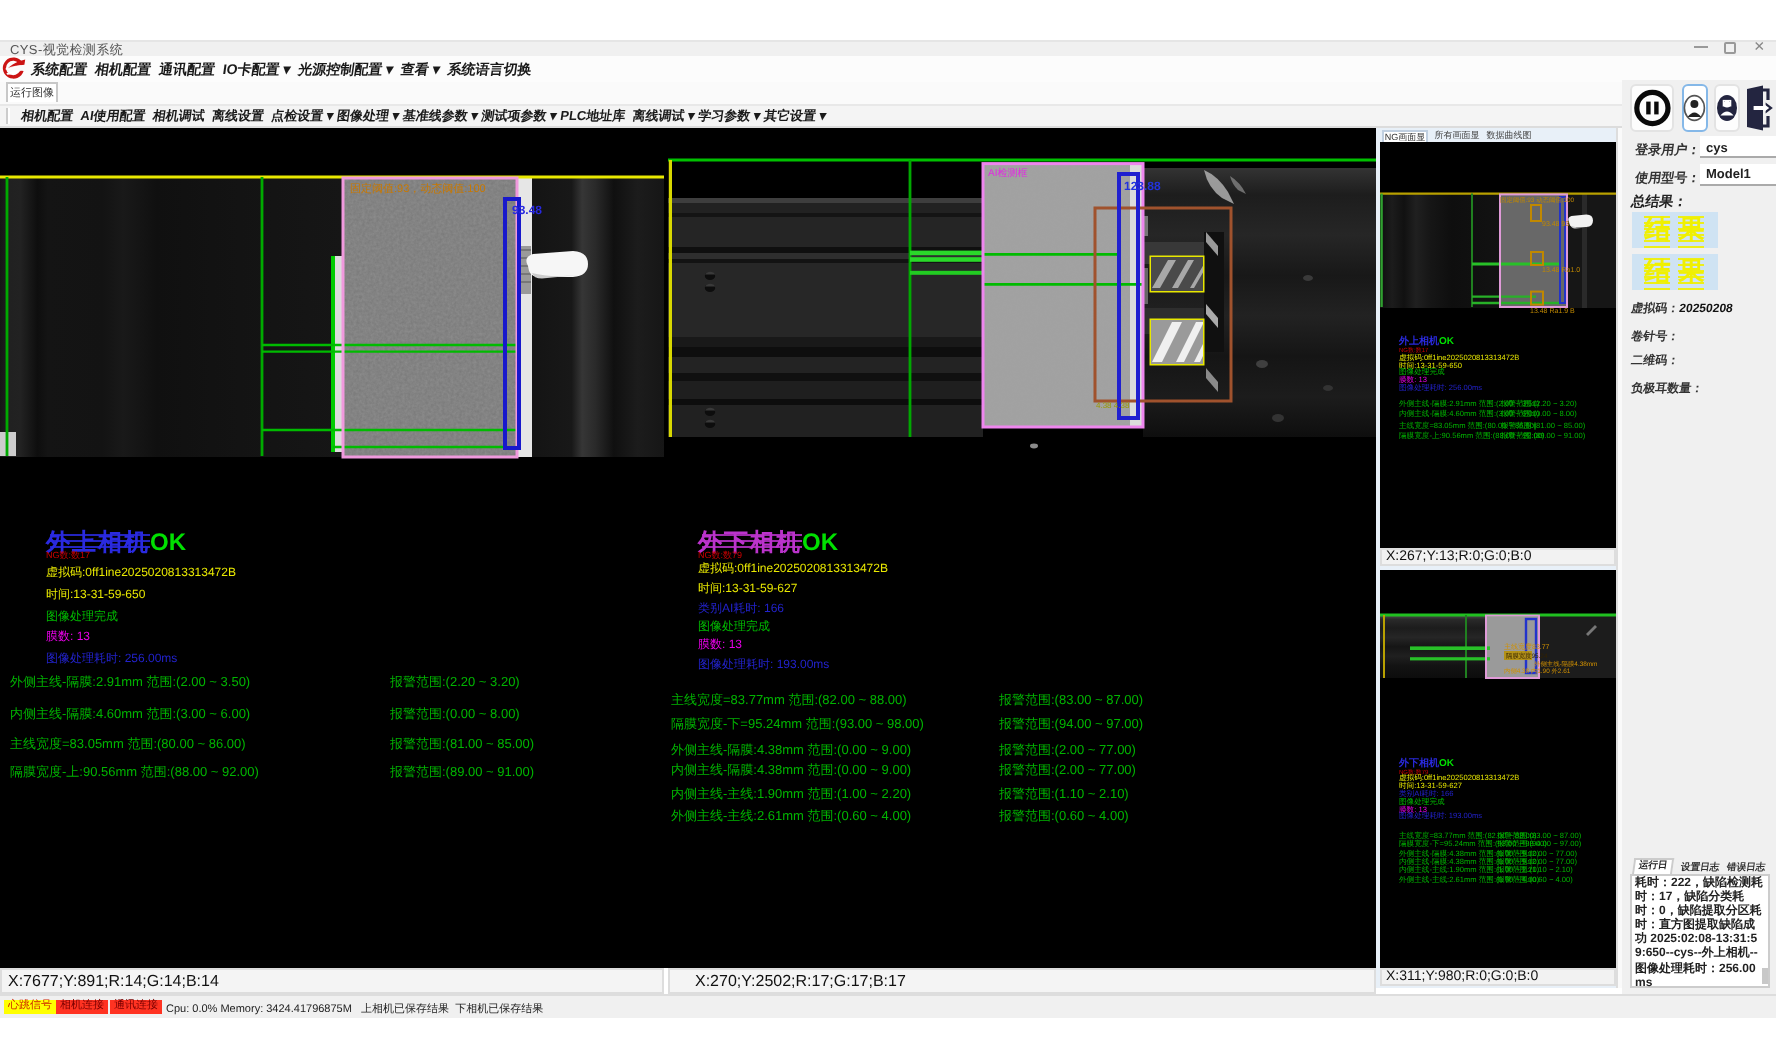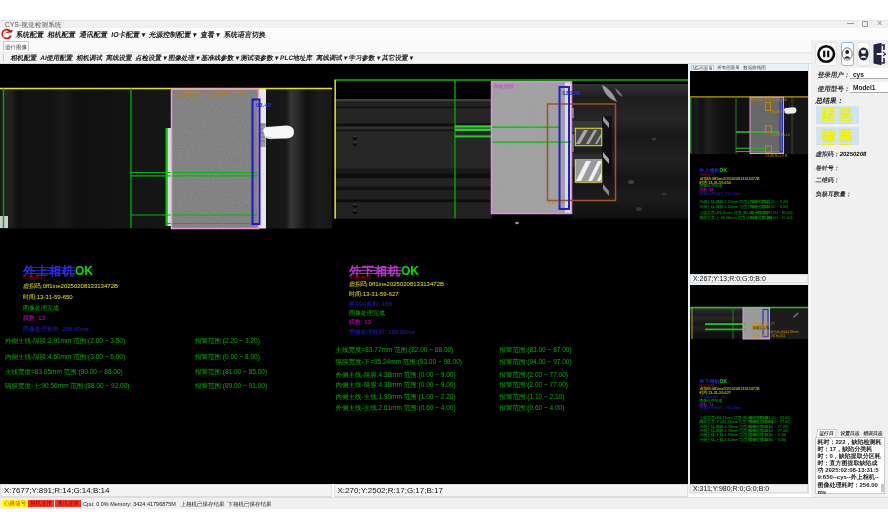--- a/index.html
+++ b/index.html
@@ -388,19 +388,19 @@
 
 <div class="abs it" style="left:5.5px;top:389px;width:20px;height:8px;background:#fff;border:1px solid #ccc;border-bottom:none;font-size:4.8px;color:#222;text-align:center;line-height:8px">运行日志</div>
 <div class="abs it" style="left:29px;top:390px;font-size:4.8px;color:#333">设置日志</div>
 <div class="abs it" style="left:52.5px;top:390px;font-size:4.8px;color:#333">错误日志</div>
 <div class="abs" style="left:4.5px;top:397px;width:70px;height:57px;background:#fff;border:1px solid #ccc"></div>
 <div class="abs" style="left:7px;top:399px;width:64px;font-size:6px;font-weight:bold;color:#222;line-height:7.1px;letter-spacing:0;word-break:break-all">耗时：222，缺陷检测耗时：17，缺陷分类耗时：0，缺陷提取分区耗时：直方图提取缺陷成功 2025:02:08-13:31:59:650--cys--外上相机--图像处理耗时：256.00ms</div>
 <div class="abs" style="left:70.5px;top:444px;width:2.5px;height:8px;background:#c8c8c8"></div>
 </div>
 
 <div class="abs" style="left:0;top:484px;width:331.5px;height:13px;background:#f4f4f4;border:1px solid #ddd;font-size:8px;color:#111;line-height:11px;padding-left:3px">X:7677;Y:891;R:14;G:14;B:14</div>
-<div class="abs" style="left:333.5px;top:484px;width:354px;height:13px;background:#f4f4f4;border:1px solid #ddd;font-size:8px;color:#111;line-height:11px;padding-left:3px">X:270;Y:2502;R:17;G:17;B:17</div>
+<div class="abs" style="left:333.5px;top:484px;width:354px;height:13px;background:#f4f4f4;border:1px solid #ddd;font-size:8px;color:#111;line-height:11px;padding-left:13px">X:270;Y:2502;R:17;G:17;B:17</div>
 
 <div class="abs" style="left:0;top:497px;width:888px;height:12px;background:#f0f0f0;border-top:1px solid #ddd"></div>
 <div class="abs" style="left:2px;top:500px;height:6.5px;background:#ffff00;color:#cc2200;font-size:5.5px;line-height:6.5px;padding:0 2px">心跳信号</div>
 <div class="abs" style="left:28px;top:500px;height:6.5px;background:#ff3322;color:#7a0000;font-size:5.5px;line-height:6.5px;padding:0 2px">相机连接</div>
 <div class="abs" style="left:55px;top:500px;height:6.5px;background:#ff3322;color:#7a0000;font-size:5.5px;line-height:6.5px;padding:0 2px">通讯连接</div>
 <div class="abs" style="left:83px;top:500.5px;font-size:5.5px;color:#222;white-space:nowrap">Cpu: 0.0% Memory: 3424.41796875M&nbsp;&nbsp;&nbsp;上相机已保存结果&nbsp;&nbsp;下相机已保存结果</div>
 
 </body></html>

